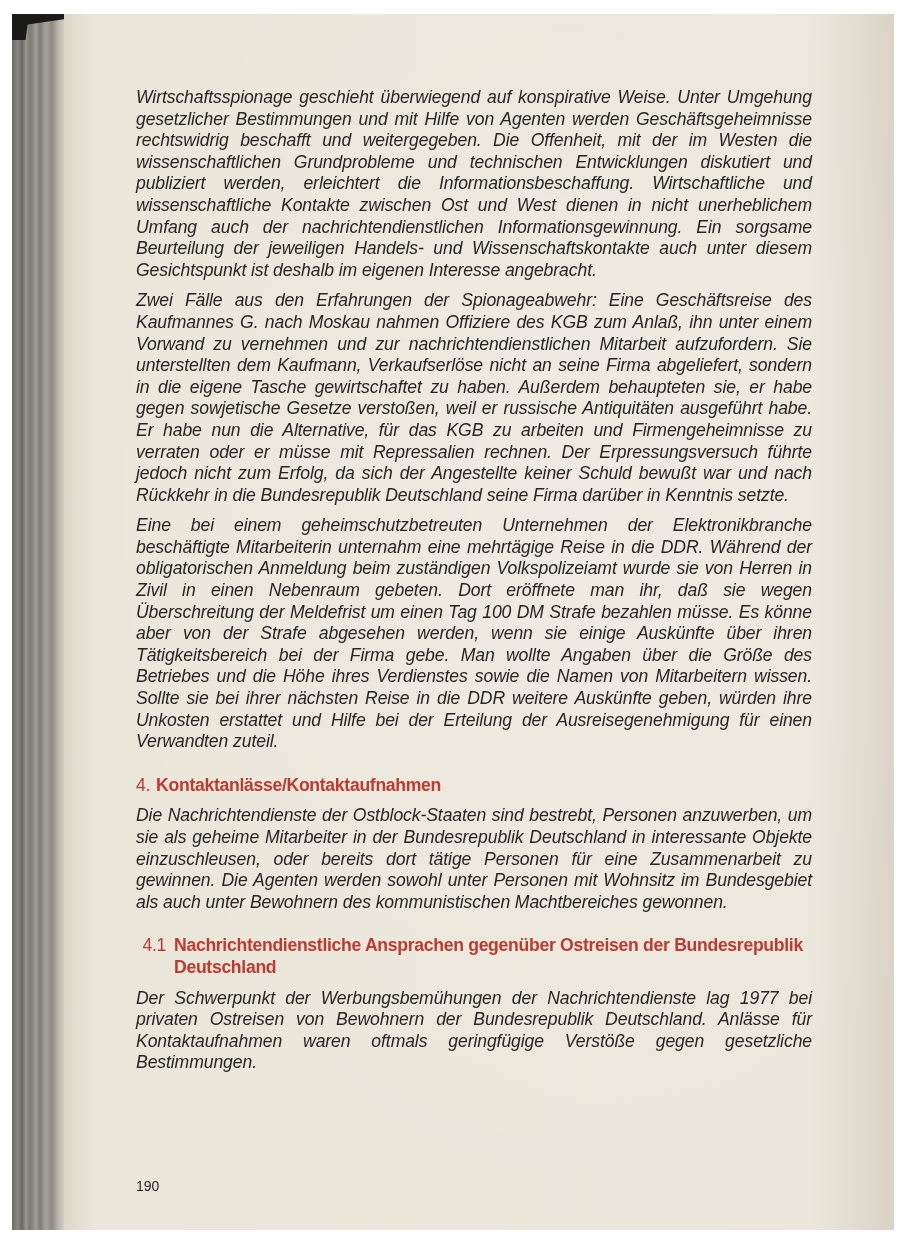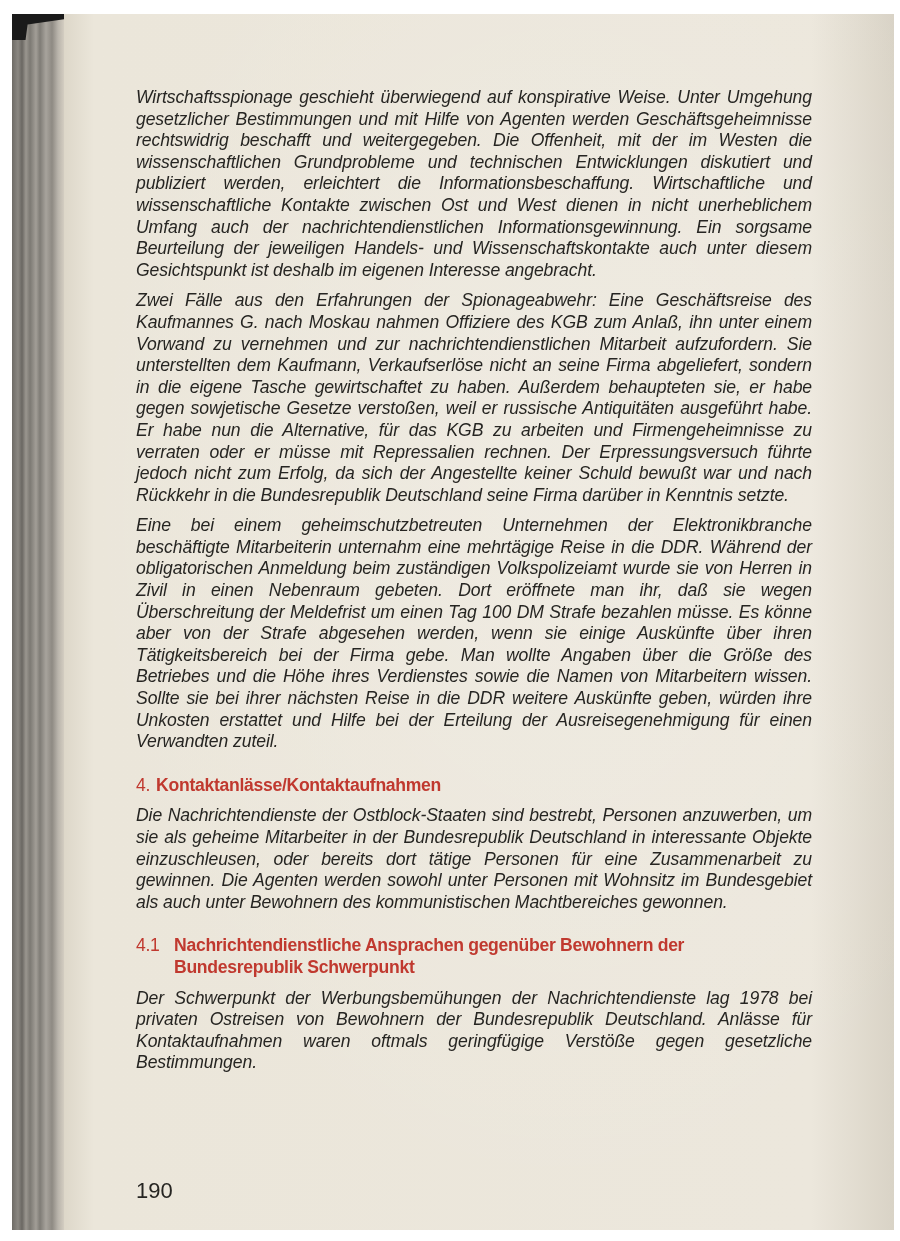--- a/index.html
+++ b/index.html
@@ -80,29 +80,30 @@
     }
     .heading .num {
       font-weight: normal;
       flex: 0 0 auto;
       margin-right: 6px;
       color: #c0392f;
     }
     .heading.sub .num {
       width: 30px;
       margin-right: 8px;
+      text-align: right;
     }
     .heading .title {
       flex: 1 1 auto;
     }
     .page-number {
       position: absolute;
       left: 136px;
       top: 1178px;
-      font-size: 22px;
+      font-size: 14px;
       color: #262522;
     }
   </style>
 </head>
 <body>
 
 <div class="scan">
   <div class="page-edges"></div>
   <div class="page-edges-top"></div>
   <div class="paper"></div>
@@ -114,18 +115,18 @@
   <p class="para">Eine bei einem geheimschutzbetreuten Unternehmen der Elektronikbranche beschäftigte Mitarbeiterin unternahm eine mehrtägige Reise in die DDR. Wäh­rend der obligatorischen Anmeldung beim zuständigen Volkspolizeiamt wurde sie von Herren in Zivil in einen Nebenraum gebeten. Dort eröffnete man ihr, daß sie wegen Überschreitung der Meldefrist um einen Tag 100 DM Strafe be­zahlen müsse. Es könne aber von der Strafe abgesehen werden, wenn sie ei­nige Auskünfte über ihren Tätigkeitsbereich bei der Firma gebe. Man wollte Angaben über die Größe des Betriebes und die Höhe ihres Verdienstes sowie die Namen von Mitarbeitern wissen. Sollte sie bei ihrer nächsten Reise in die DDR weitere Auskünfte geben, würden ihre Unkosten erstattet und Hilfe bei der Erteilung der Ausreisegenehmigung für einen Verwandten zuteil.</p>
 
   <div class="heading">
     <span class="num">4.</span>
     <span class="title">Kontaktanlässe/Kontaktaufnahmen</span>
   </div>
   <p class="para">Die Nachrichtendienste der Ostblock-Staaten sind bestrebt, Personen anzu­werben, um sie als geheime Mitarbeiter in der Bundesrepublik Deutschland in interessante Objekte einzuschleusen, oder bereits dort tätige Personen für eine Zusammenarbeit zu gewinnen. Die Agenten werden sowohl unter Perso­nen mit Wohnsitz im Bundesgebiet als auch unter Bewohnern des kommunisti­schen Machtbereiches gewonnen.</p>
 
   <div class="heading sub">
     <span class="num">4.1</span>
-    <span class="title">Nachrichtendienstliche Ansprachen gegenüber Bewohnern der Bundesrepublik Schwerpunkt</span>
+    <span class="title">Nachrichtendienstliche Ansprachen gegenüber Ostreisen der Bundesrepublik Deutschland</span>
   </div>
-  <p class="para">Der Schwerpunkt der Werbungsbemühungen der Nachrichtendienste lag 1978 bei privaten Ostreisen von Bewohnern der Bundesrepublik Deutschland. An­lässe für Kontaktaufnahmen waren oftmals geringfügige Verstöße gegen ge­setzliche Bestimmungen.</p>
+  <p class="para">Der Schwerpunkt der Werbungsbemühungen der Nachrichtendienste lag 1977 bei privaten Ostreisen von Bewohnern der Bundesrepublik Deutschland. An­lässe für Kontaktaufnahmen waren oftmals geringfügige Verstöße gegen ge­setzliche Bestimmungen.</p>
 </div>
 
 <div class="page-number">190</div>
 
 </body></html>

